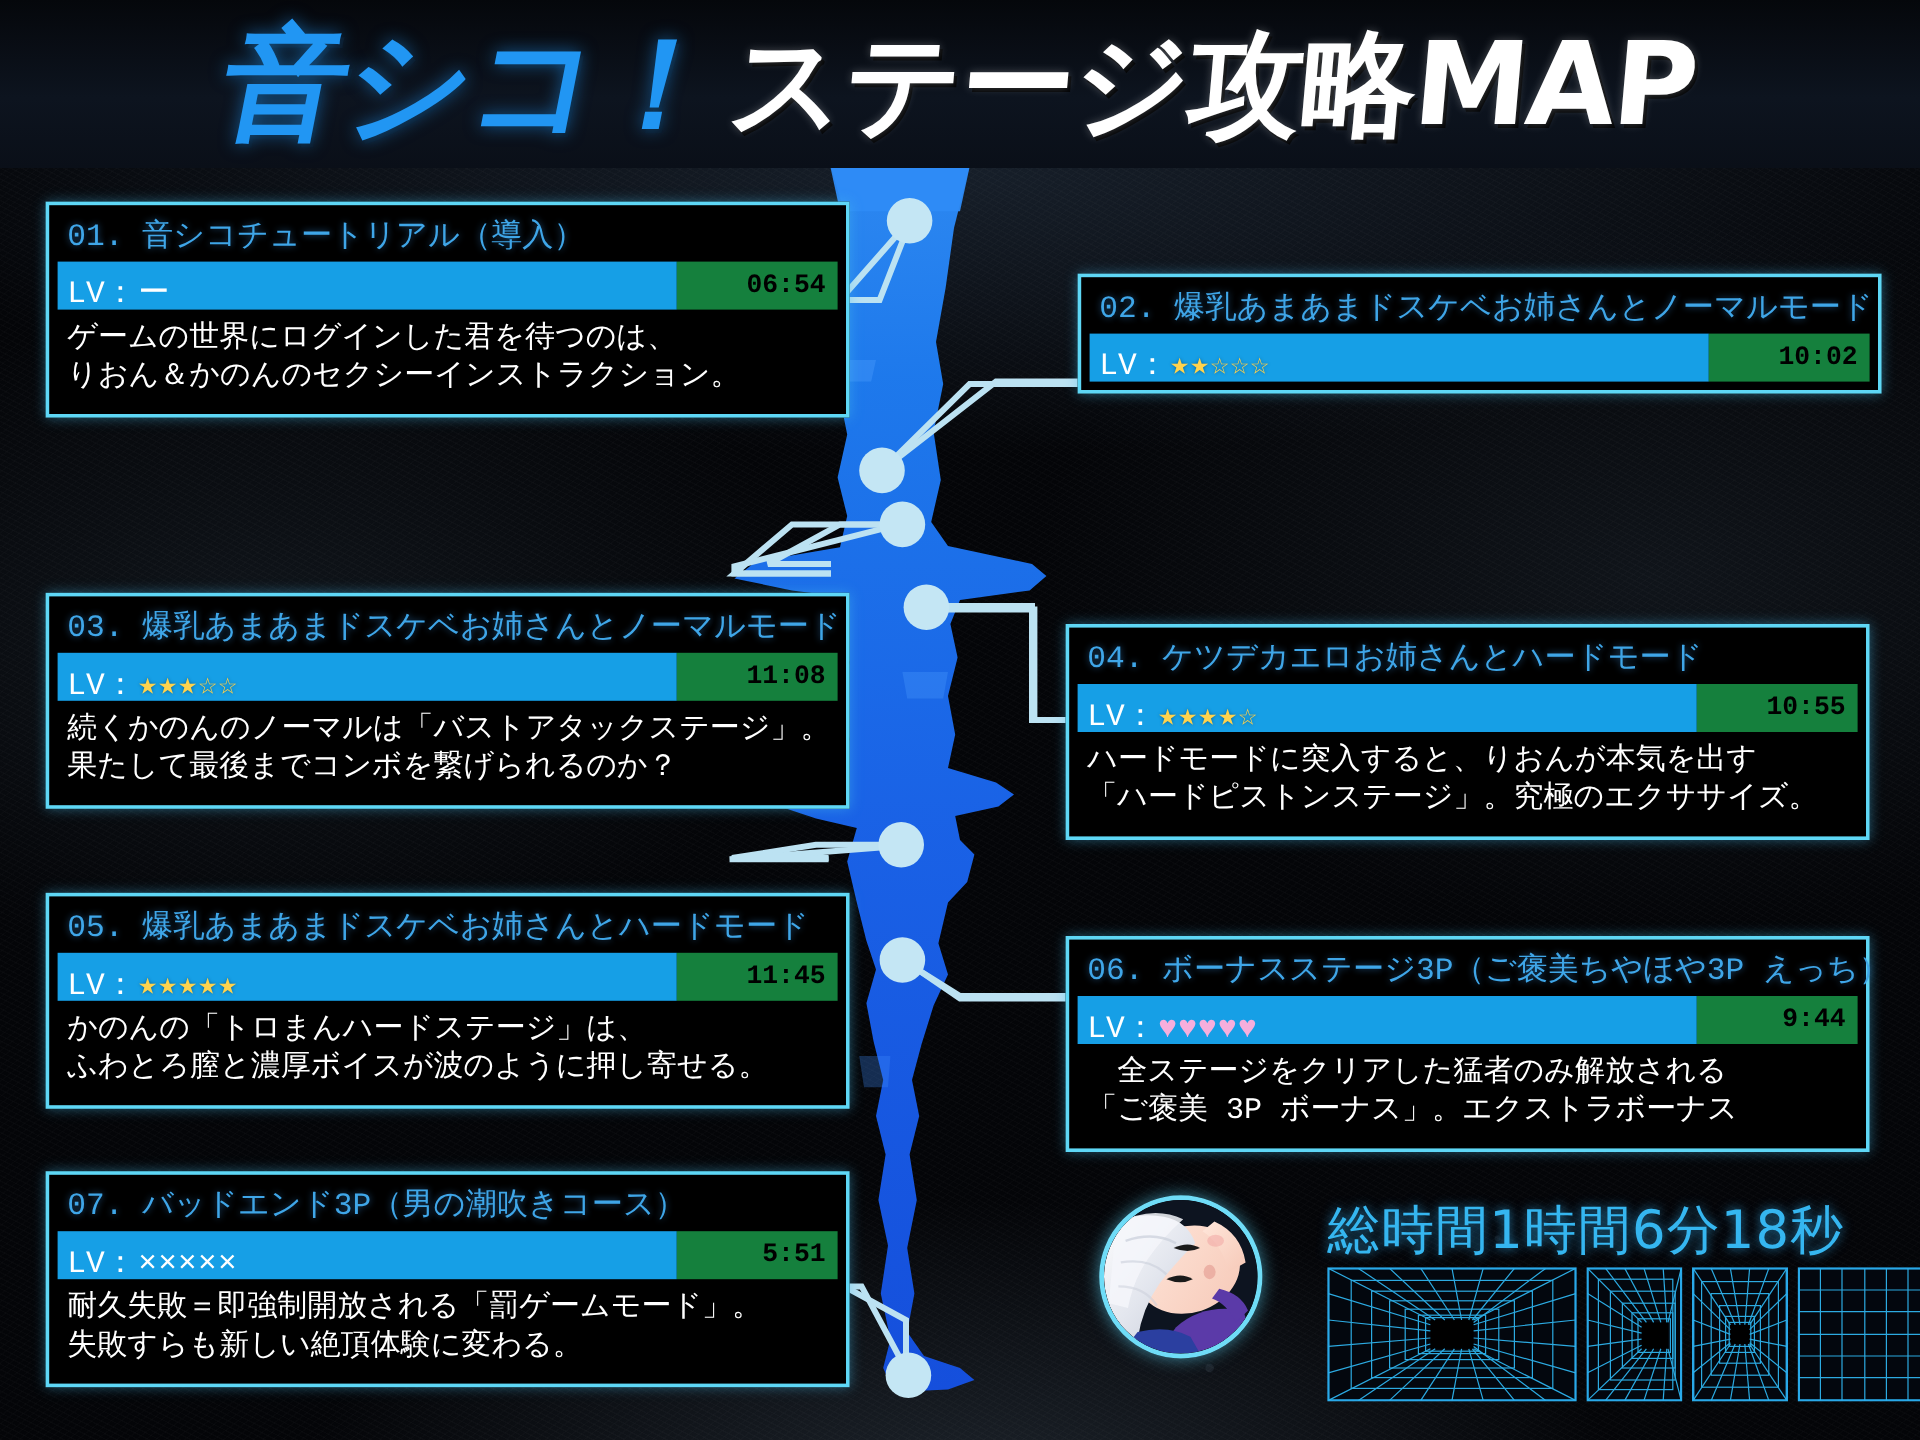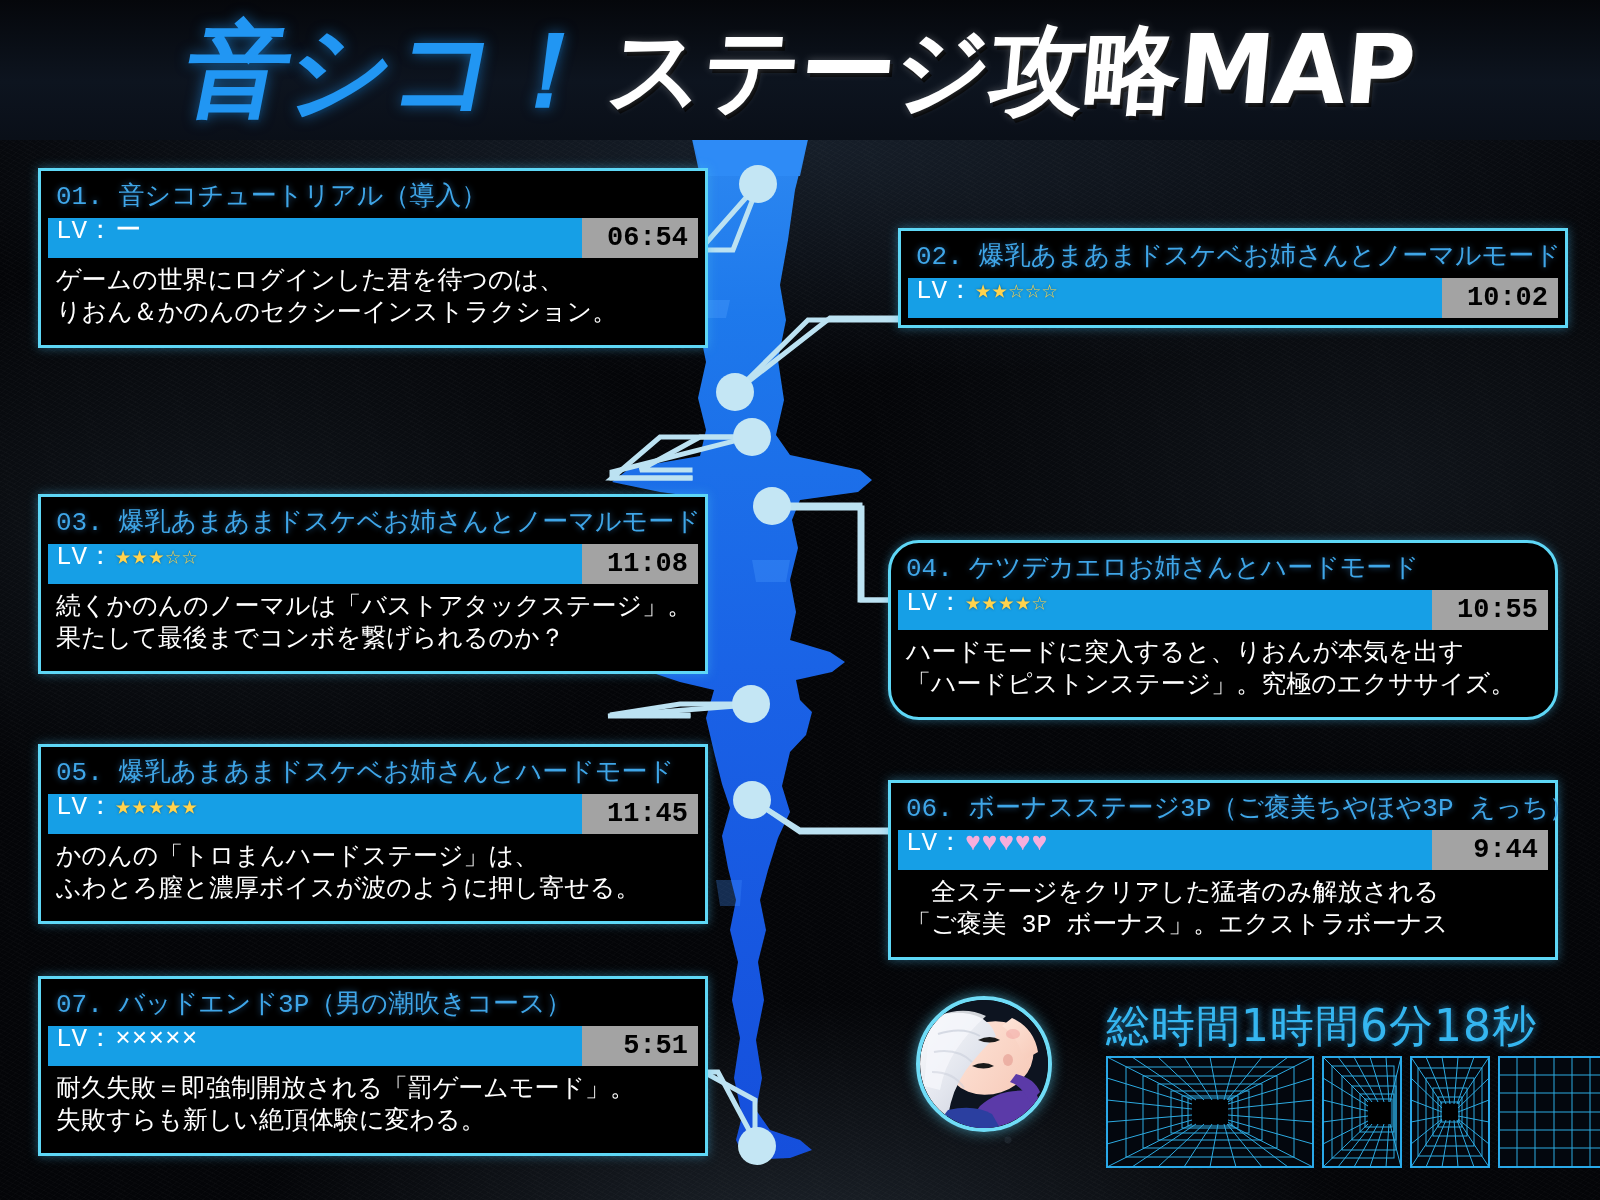--- a/index.html
+++ b/index.html
@@ -84,33 +84,33 @@
     font-size:26px;
     line-height:1.05;
     padding:6px 6px 7px 8px;
     white-space:nowrap;
     letter-spacing:0px;
     text-shadow:0 0 6px rgba(60,150,230,.55);
   }
   .lvrow{display:flex;align-items:stretch;height:40px;}
   .lvbar{
     flex:1 1 auto;background:#169FE6;color:#ffffff;
-    font-size:26px;display:flex;align-items:flex-start;
+    font-size:26px;display:flex;align-items:flex-end;
     padding-left:8px;letter-spacing:0px;line-height:1;
     overflow:hidden;white-space:nowrap;
   }
   .lvmark{margin-left:2px;letter-spacing:1px;}
   .lvmark.star{color:#FFD34D;text-shadow:0 0 3px rgba(0,0,0,.4);}
   .lvmark.heart{color:#F7AEDC;}
   .lvmark.plain{color:#ffffff;}
   .timebox{
-    background:#a3a3a3;color:#000;
-    font-size:27px;font-weight:bold;
+    background:#15803d;color:#000;
+    font-size:22px;font-weight:bold;
     display:flex;align-items:center;justify-content:flex-end;
-    padding:0 10px 0 14px;min-width:92px;line-height:1;
+    padding:0 10px 0 32px;min-width:92px;line-height:1;
   }
   .card-desc{
     color:#ffffff;font-size:25px;line-height:1.28;
     padding:8px 6px 8px 8px;white-space:nowrap;
   }
 
   
   .avatar{
     position:absolute;z-index:6;
     width:128px;height:128px;border-radius:50%;
@@ -265,21 +265,21 @@
       <span class="lvmark star">★★★☆☆</span>
     </div>
     <div class="timebox">11:08</div>
   </div>
   <div class="card-desc">
     <div>続くかのんのノーマルは「バストアタックステージ」。</div>
     <div>果たして最後までコンボを繋げられるのか？</div>
   </div>
 </div>
 
-<div class="card" style="left:888px;top:540px;width:650px;border-radius:31px;">
+<div class="card" style="left:888px;top:520px;width:650px;">
   <div class="card-title">
     <span>04.</span>
     <span>ケツデカエロお姉さんとハードモード</span>
   </div>
   <div class="lvrow">
     <div class="lvbar">
       <span>LV：</span>
       <span class="lvmark star">★★★★☆</span>
     </div>
     <div class="timebox">10:55</div>

